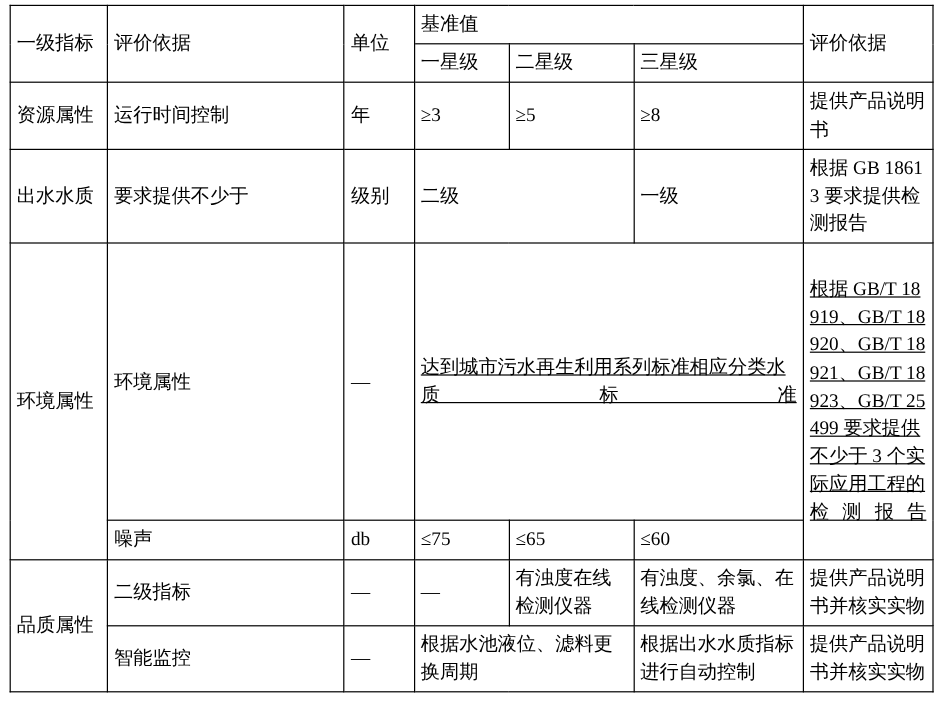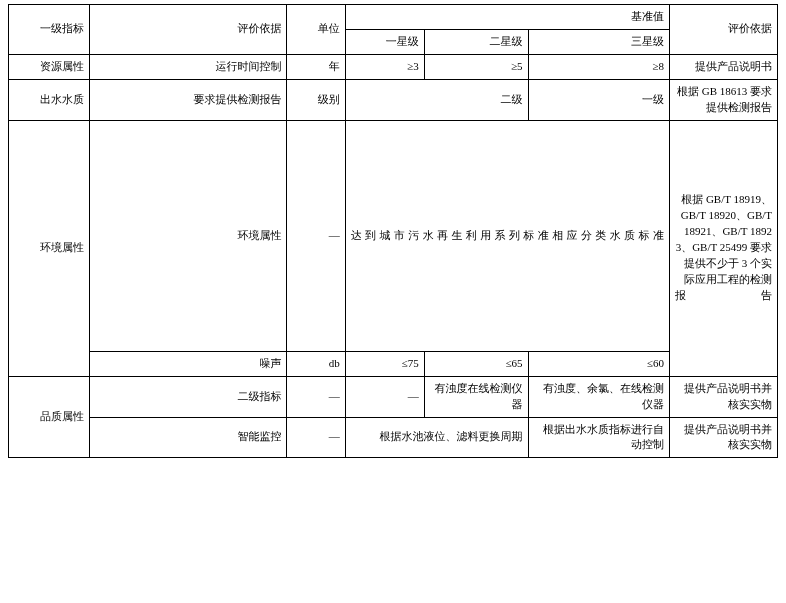--- a/index.html
+++ b/index.html
@@ -21,42 +21,43 @@
   }
   table.spec {
     border-collapse: collapse;
     width: 770px;
     margin: 4px 8px 0 8px;
     table-layout: fixed;
   }
   table.spec td, table.spec th {
     border: 1px solid #000000;
     font-weight: normal;
-    font-size: 11px;
+    font-size: 16px;
     line-height: 1.45;
-    text-align: right;
+    text-align: left;
     vertical-align: middle;
     padding: 4px 5px;
     word-break: break-all;
   }
   .c-col1 { width: 78px; }
   .c-col2 { width: 190px; }
   .c-col3 { width: 56px; }
   .c-col4 { width: 76px; }
   .c-col5 { width: 100px; }
   .c-col6 { width: 136px; }
   .c-col7 { width: 104px; }
 
   .hdr { font-size: 13.5px; }
   .tall-cell { height: 222px; }
   .txt-just {
     text-align: justify;
     text-align-last: justify;
     padding-left: 10px;
     padding-right: 10px;
+    text-decoration: underline;
   }
   .txt-left-pad {
     padding-left: 8px;
     padding-right: 8px;
   }
   .dash { font-size: 14px; }
 </style>
 </head>
 <body>
 
@@ -92,21 +93,21 @@
         <td>运行时间控制</td>
         <td>年</td>
         <td>≥3</td>
         <td>≥5</td>
         <td>≥8</td>
         <td class="txt-left-pad">提供产品说明书</td>
       </tr>
 
       <tr>
         <td>出水水质</td>
-        <td>要求提供检测报告</td>
+        <td>要求提供不少于</td>
         <td>级别</td>
         <td colspan="2">二级</td>
         <td>一级</td>
         <td class="txt-left-pad">根据 GB 18613 要求提供检测报告</td>
       </tr>
 
       <tr>
         <td rowspan="2">环境属性</td>
         <td class="tall-cell">环境属性</td>
         <td class="dash">—</td>

